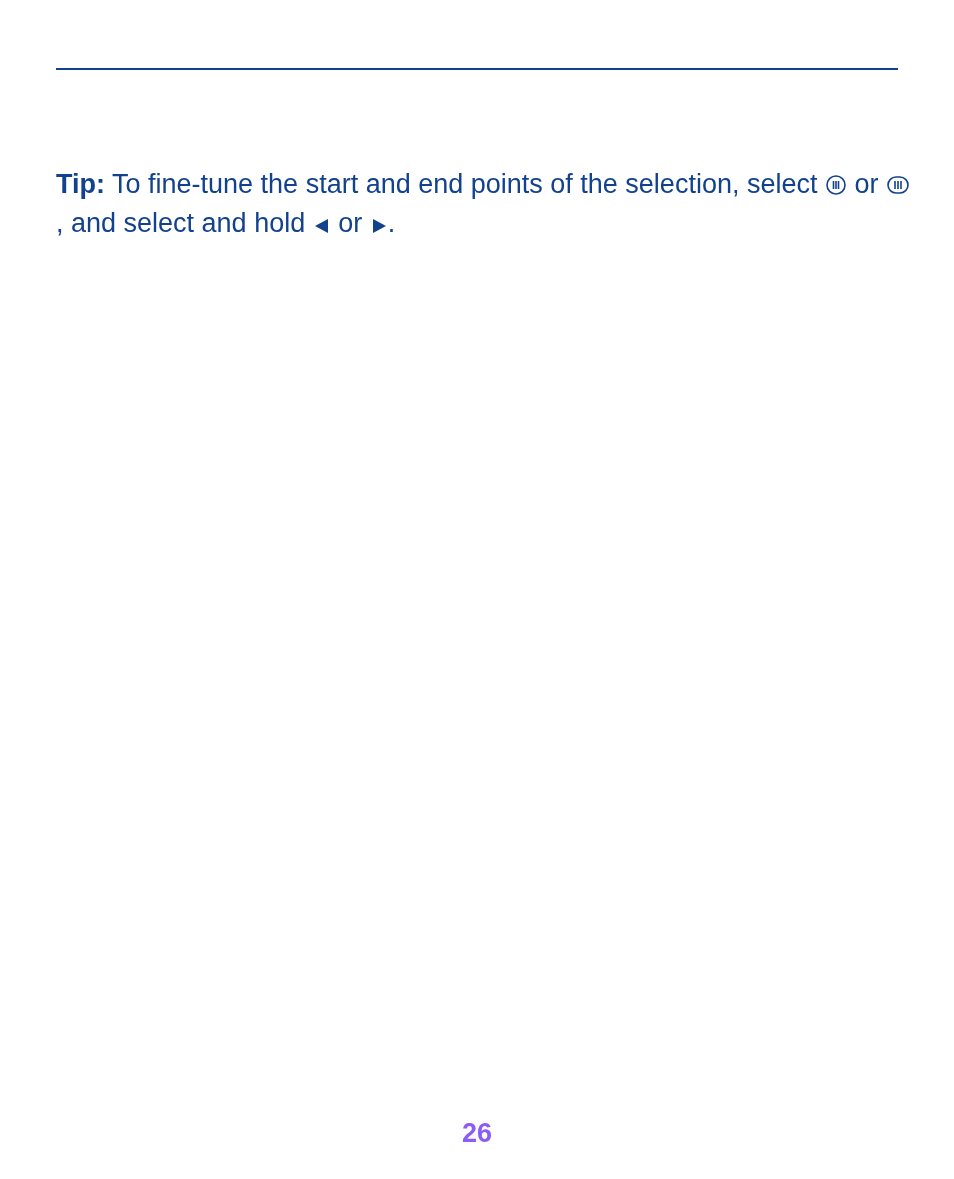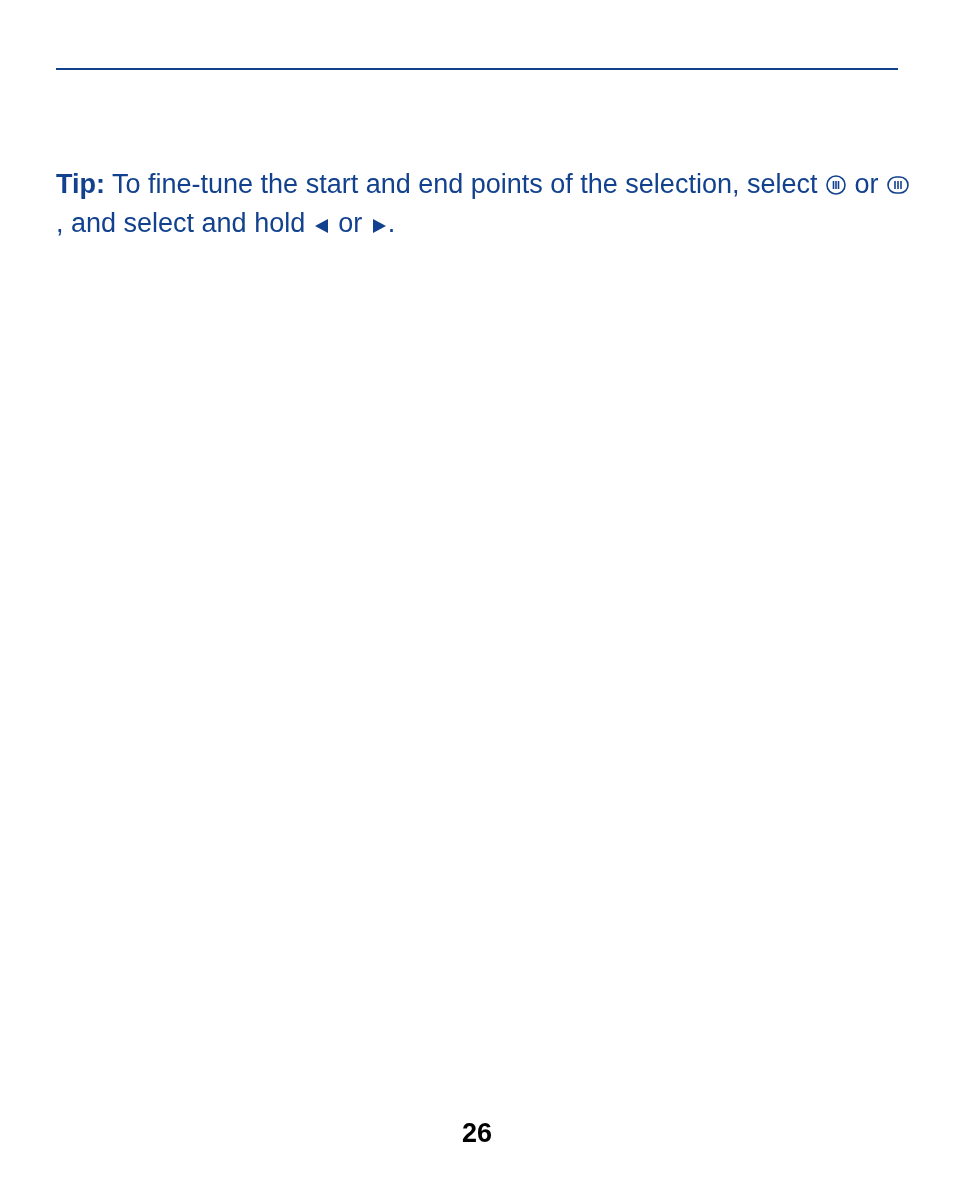--- a/index.html
+++ b/index.html
@@ -42,21 +42,21 @@
     vertical-align: -3px;
   }
   .pageno {
     position: absolute;
     bottom: 30px;
     left: 0;
     right: 0;
     text-align: center;
     font-weight: 700;
     font-size: 27px;
-    color: #000000;
+    color: #8b5cf6;
   }
 </style>
 </head>
 <body>
 
 <div class="page">
 
   <div class="rule"></div>
 
   <p class="body-text">

